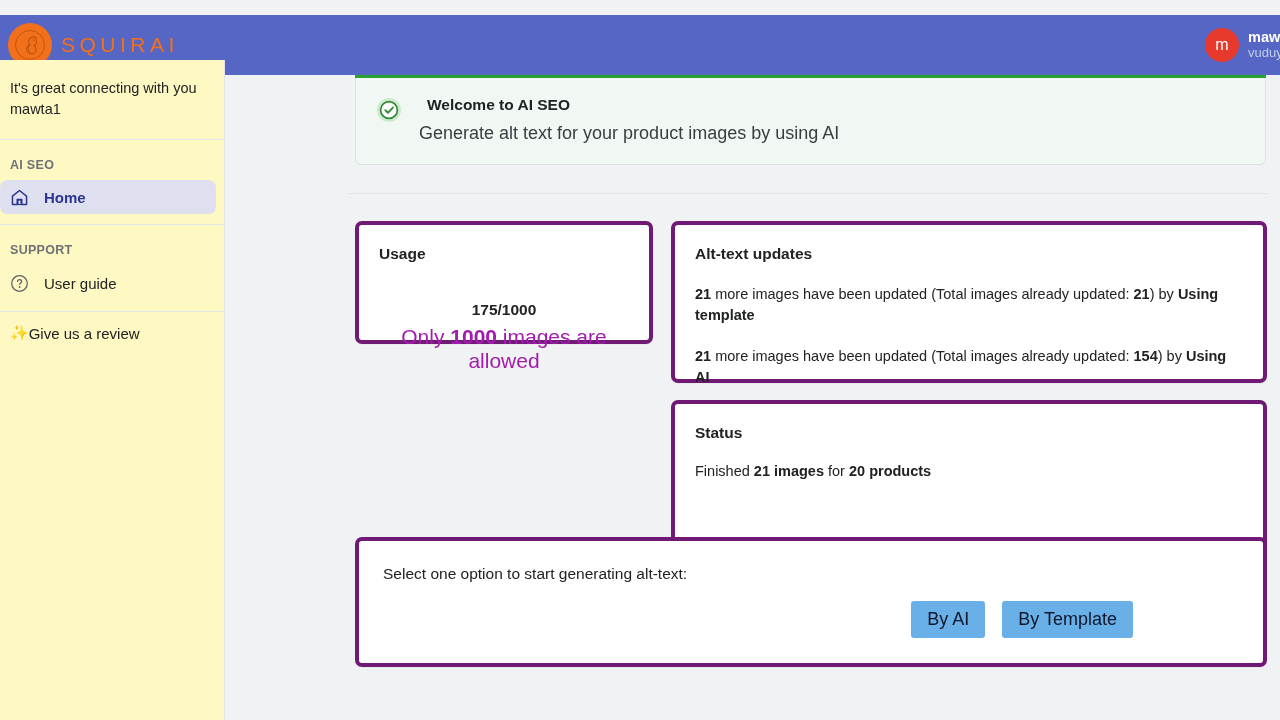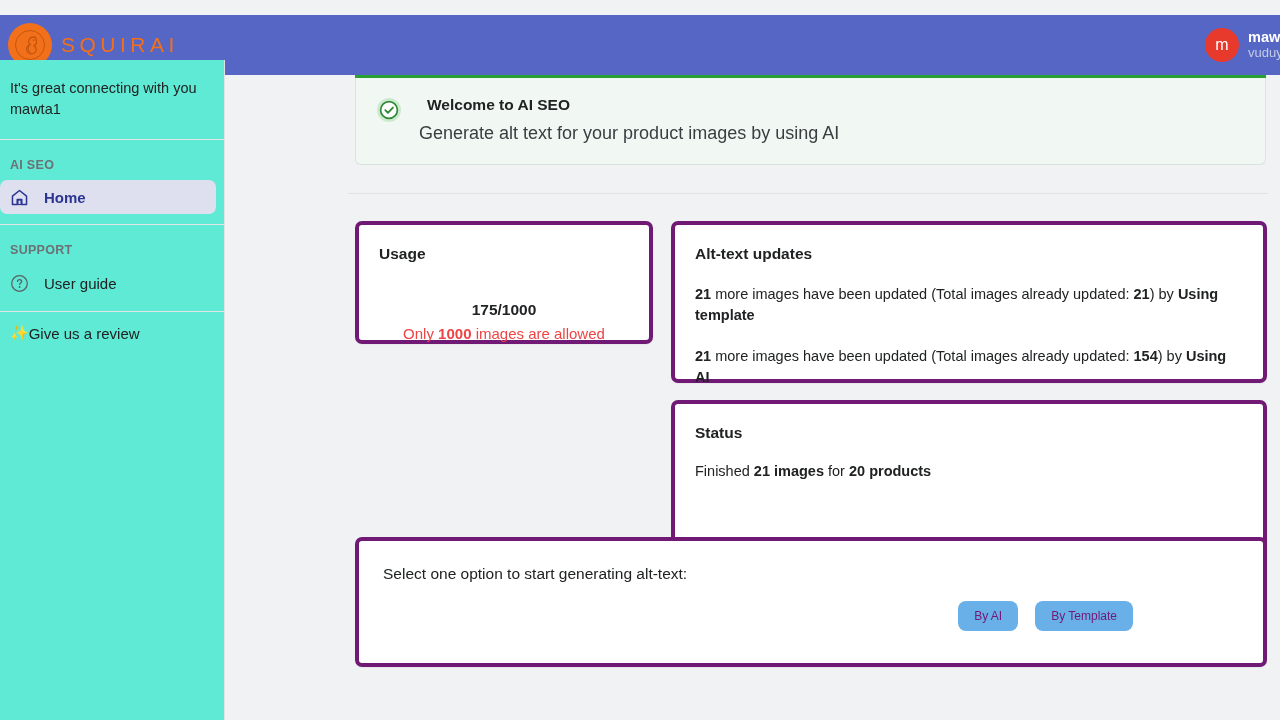--- a/index.html
+++ b/index.html
@@ -46,21 +46,21 @@
     font-size: 16px; flex: 0 0 auto;
   }
   .user-text { margin-left: 9px; line-height: 1.15; }
   .user-name { color: #ffffff; font-size: 14.5px; font-weight: 700; }
   .user-sub  { color: #c3cbe8; font-size: 13px; }
 
   
   .sidebar {
     position: absolute; top: 60px; left: 0;
     width: 225px; height: 660px;
-    background: #5eead4;
+    background: #fef9c3;
     border-right: 1px solid #e1e3e5;
   }
   .greeting {
     padding: 18px 14px 20px 10px;
     font-size: 14.5px; line-height: 1.42;
     color: #202223;
     border-bottom: 1px solid #e4e5e7;
   }
   .nav-section { border-bottom: 1px solid #e4e5e7; padding-bottom: 10px; }
   .nav-title {
@@ -117,36 +117,36 @@
     background: #ffffff;
     border: 4px solid #701a75;
     border-radius: 7px;
     box-shadow: 0 1px 1px rgba(0,0,0,.045);
   }
   .card-title { font-size: 15.5px; font-weight: 700; color: #202223; }
 
   #usage-card { left: 129px; top: 161px; width: 298px; height: 123px; padding: 20px 20px; }
   .usage-center { text-align: center; margin-top: 38px; }
   .usage-ratio { font-size: 15.5px; font-weight: 700; color: #202223; }
-  .usage-note  { font-size: 15px; color: #ef4444; margin-top: 6px; }
+  .usage-note  { font-size: 21px; color: #a21caf; margin-top: 6px; }
 
   #alt-card { left: 445px; top: 161px; width: 596px; height: 162px; padding: 20px 20px 0 20px; }
   .alt-line { font-size: 14.5px; color: #202223; line-height: 1.42; margin-top: 21px; }
 
   #status-card { left: 445px; top: 340px; width: 596px; height: 160px; padding: 20px; }
   .status-line { font-size: 14.5px; color: #202223; margin-top: 21px; }
 
   #select-card { left: 129px; top: 477px; width: 912px; height: 130px; padding: 24px 24px; }
   .select-label { font-size: 15.5px; font-weight: 400; color: #202223; }
   .btn-row { display: flex; justify-content: flex-end; gap: 17px; margin-top: 18px; padding-right: 106px; }
   .btn {
-    background: #6ab0e8; color: #701a75;
-    border: none; border-radius: 8px;
+    background: #6ab0e8; color: #0f172a;
+    border: none; border-radius: 3px;
     font-family: "Liberation Sans", sans-serif;
-    font-size: 12px; padding: 8px 16px; cursor: pointer;
+    font-size: 18px; padding: 8px 16px; cursor: pointer;
   }
   b { font-weight: 700; }
 </style>
 </head>
 <body>
 
 <div class="topbar">
   <div class="brand">
     <div class="brand-mark">
       <svg width="30" height="30" viewBox="0 0 30 30" aria-hidden="true">

